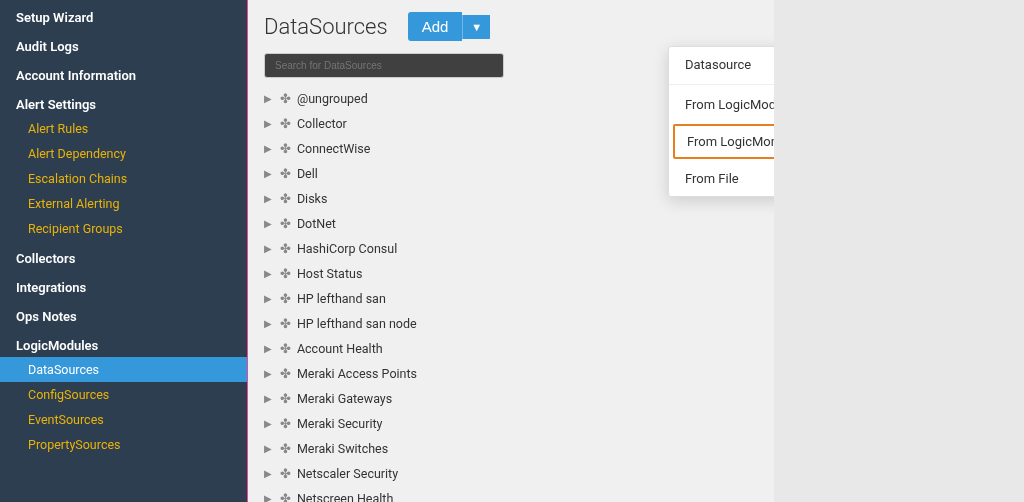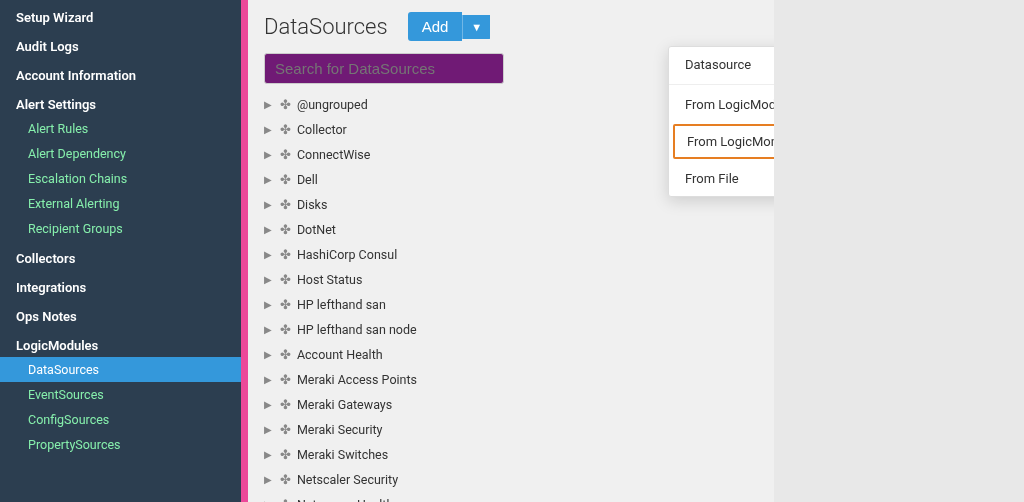--- a/index.html
+++ b/index.html
@@ -14,36 +14,36 @@
 
     
     .sidebar {
       width: 248px;
       min-width: 248px;
       background: #2c3e50;
       color: #ccc;
       overflow-y: auto;
       display: flex;
       flex-direction: column;
-      border-right: 7px solid #ec4899;
+      border-right: 1px solid #ec4899;
     }
     .sidebar::-webkit-scrollbar { width: 4px; }
     .sidebar::-webkit-scrollbar-thumb { background: #555; }
 
     .sidebar-section-header {
       color: #ffffff;
       font-size: 13px;
       font-weight: 600;
       padding: 10px 16px 4px 16px;
       cursor: pointer;
     }
 
     .sidebar-item {
       padding: 5px 16px 5px 28px;
-      color: #86efac;
+      color: #eab308;
       font-size: 12.5px;
       cursor: pointer;
     }
     .sidebar-item.active {
       background: #3498db;
       color: #fff;
     }
 
     
     .main-content {
@@ -99,22 +99,22 @@
 
     .search-bar {
       margin: 0 16px 8px 16px;
     }
 
     .search-input {
       width: 240px;
       padding: 6px 10px;
       border: 1px solid #ccc;
       border-radius: 3px;
-      font-size: 15px;
-      background: #701a75;
+      font-size: 10px;
+      background: #404040;
       color: #999;
     }
 
     
     .ds-list {
       flex: 1;
       overflow-y: auto;
       padding: 0 0 8px 0;
     }
     .ds-list::-webkit-scrollbar { width: 6px; }
@@ -228,24 +228,24 @@
     <span>Ops Notes</span>
   </div>
 
   <div class="sidebar-section-header">
     <span>LogicModules</span>
   </div>
   <div class="sidebar-item active">
     <span>DataSources</span>
   </div>
   <div class="sidebar-item">
+    <span>ConfigSources</span>
+  </div>
+  <div class="sidebar-item">
     <span>EventSources</span>
-  </div>
-  <div class="sidebar-item">
-    <span>ConfigSources</span>
   </div>
   <div class="sidebar-item">
     <span>PropertySources</span>
   </div>
 </div>
 
 <div class="main-content">
   <div class="main-header">
     <span class="page-title">DataSources</span>
     <div class="add-button-group">

